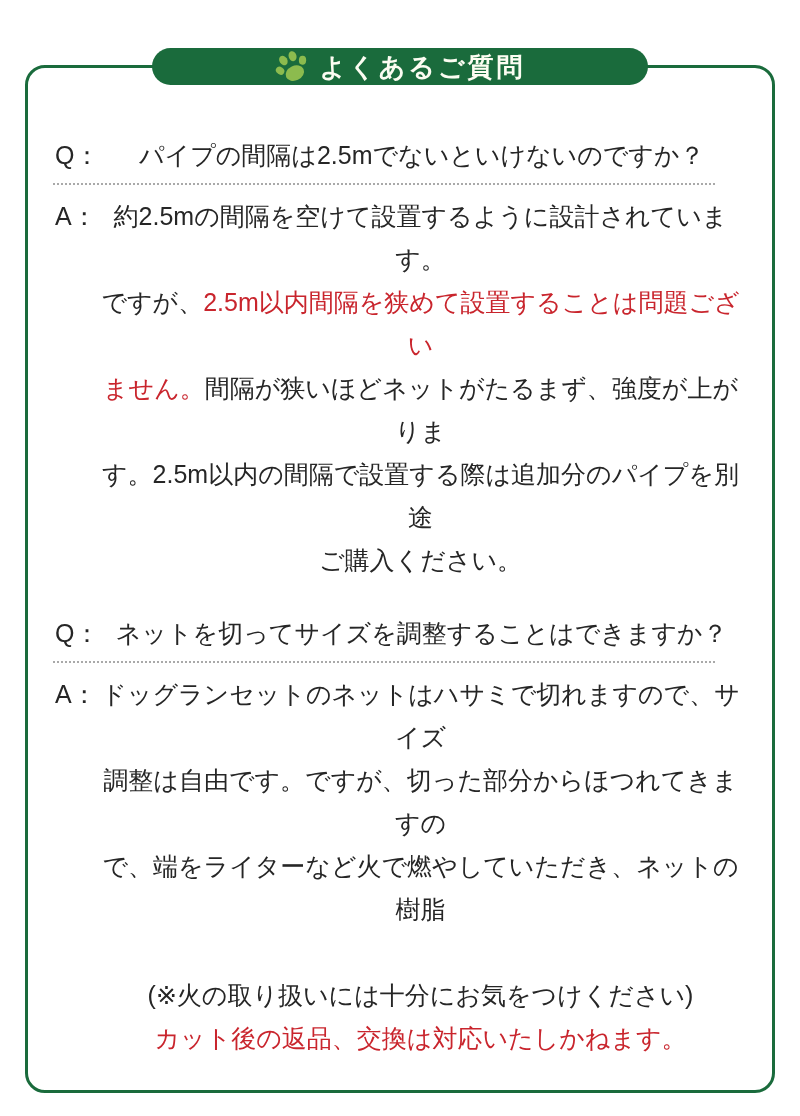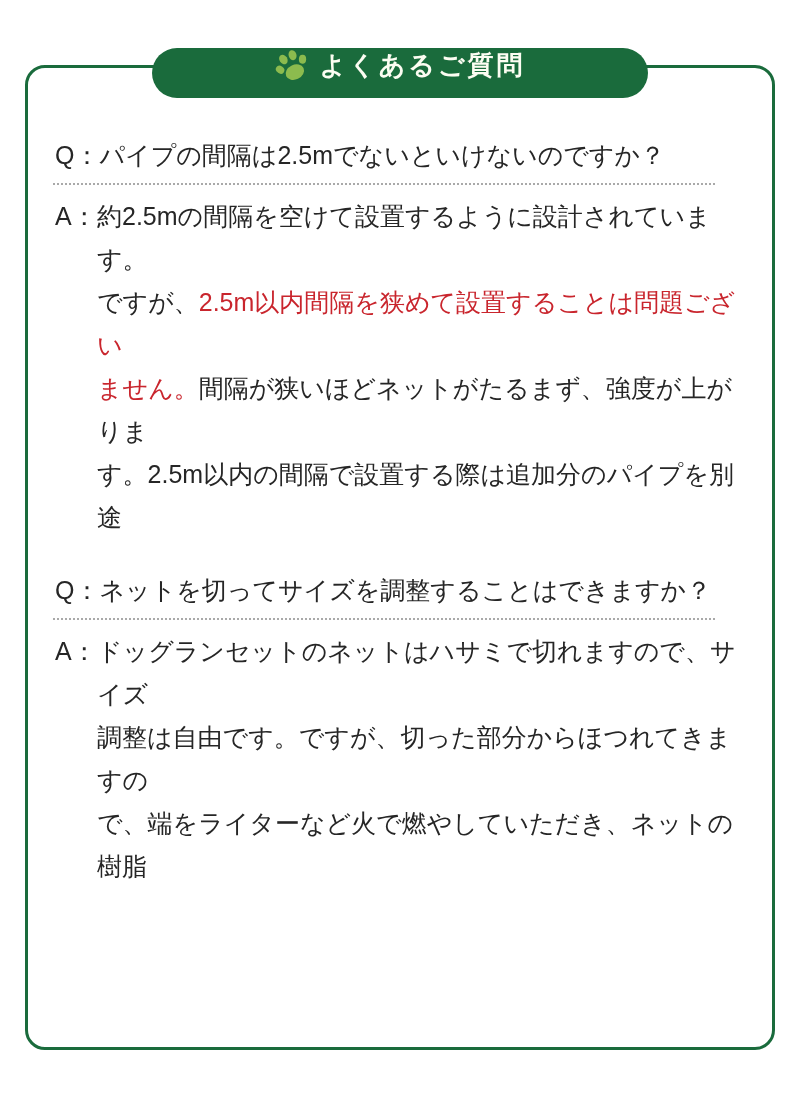--- a/index.html
+++ b/index.html
@@ -26,25 +26,25 @@
     border-radius: 20px;
     background: #ffffff;
   }
 
   .pill {
     position: absolute;
     top: -20px;
     left: 50%;
     transform: translateX(-50%);
     width: 496px;
-    height: 50px;
+    height: 37px;
     background: var(--green);
     border-radius: 25px;
     display: flex;
-    align-items: flex-start;
+    align-items: flex-end;
     justify-content: center;
     gap: 9px;
   }
   .pill .title {
     color: var(--title-text);
     font-size: 26px;
     font-weight: bold;
     letter-spacing: 3px;
     white-space: nowrap;
   }
@@ -61,21 +61,21 @@
     color: var(--text);
     font-size: 25px;
   }
   .q-row { line-height: 30px; font-weight: 500; }
   .a-row { line-height: 43px; font-weight: 500; }
 
   .prefix {
     flex: 0 0 42px;
     white-space: nowrap;
   }
-  .q-text, .a-text { flex: 1 1 auto; }
+  .q-text, .a-text { flex: 1 1 auto; text-align: center; }
 
   .separator {
     border-top: 2px dotted var(--sep);
     width: 662px;
     margin: 13px 0 10px -2px;
     height: 0;
   }
 
   .red { color: var(--red); }
 </style>
@@ -99,30 +99,30 @@
 
   <div class="content">
   <div class="qa">
     <div class="q-row">
       <span class="prefix">Q：</span>
       <span class="q-text">パイプの間隔は2.5mでないといけないのですか？</span>
     </div>
     <div class="separator"></div>
     <div class="a-row">
       <span class="prefix">A：</span>
-      <span class="a-text"><span>約2.5mの間隔を空けて設置するように設計されています。</span><br><span>ですが、</span><span class="red">2.5m以内間隔を狭めて設置することは問題ござい</span><br><span class="red">ません。</span><span>間隔が狭いほどネットがたるまず、強度が上がりま</span><br><span>す。2.5m以内の間隔で設置する際は追加分のパイプを別途</span><br></span>
+      <span class="a-text"><span>約2.5mの間隔を空けて設置するように設計されています。</span><br><span>ですが、</span><span class="red">2.5m以内間隔を狭めて設置することは問題ござい</span><br><span class="red">ません。</span><span>間隔が狭いほどネットがたるまず、強度が上がりま</span><br><span>す。2.5m以内の間隔で設置する際は追加分のパイプを別途</span><br><span>ご購入ください。</span></span>
     </div>
   </div>
 
   <div class="qa">
     <div class="q-row">
       <span class="prefix">Q：</span>
       <span class="q-text">ネットを切ってサイズを調整することはできますか？</span>
     </div>
     <div class="separator"></div>
     <div class="a-row">
       <span class="prefix">A：</span>
-      <span class="a-text"><span>ドッグランセットのネットはハサミで切れますので、サイズ</span><br><span>調整は自由です。ですが、切った部分からほつれてきますの</span><br><span>で、端をライターなど火で燃やしていただき、ネットの樹脂</span><br><br><br><br></span>
+      <span class="a-text"><span>ドッグランセットのネットはハサミで切れますので、サイズ</span><br><span>調整は自由です。ですが、切った部分からほつれてきますの</span><br><span>で、端をライターなど火で燃やしていただき、ネットの樹脂</span><br><br><span>(※火の取り扱いには十分にお気をつけください)</span><br><span class="red">カット後の返品、交換は対応いたしかねます。</span><br></span>
     </div>
   </div>
 
 </div>
 </div>
 
 </body></html>

